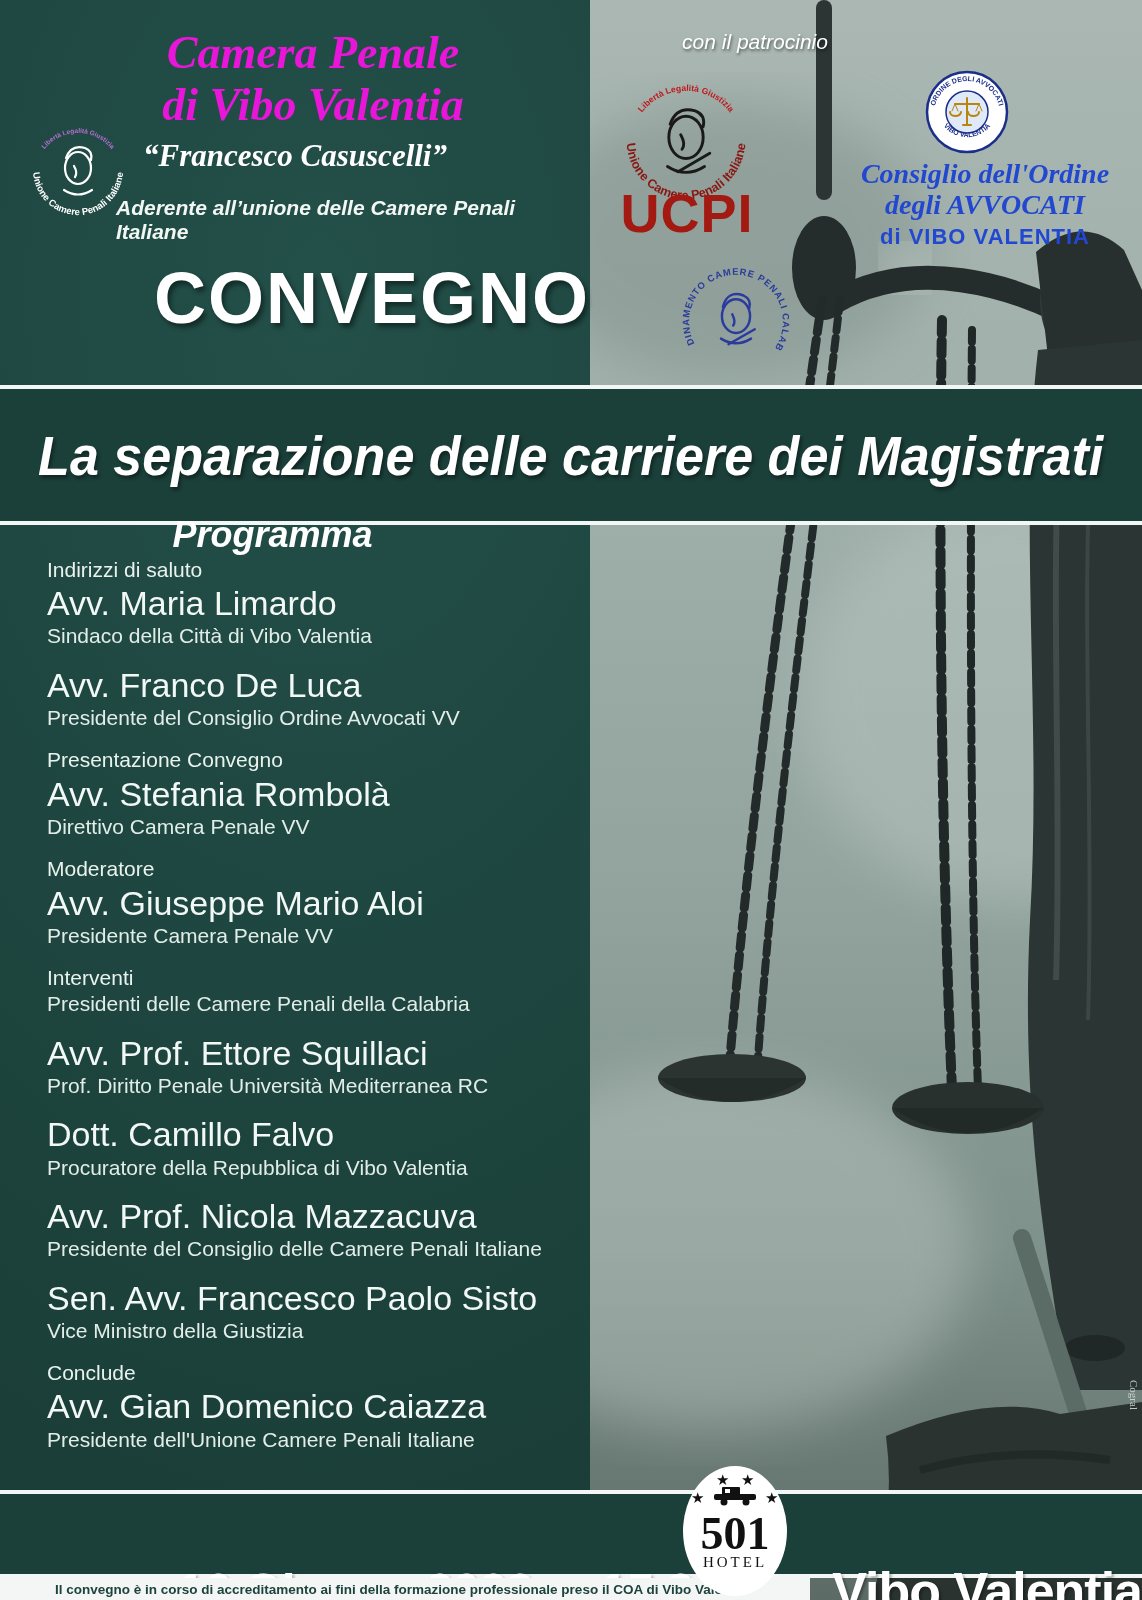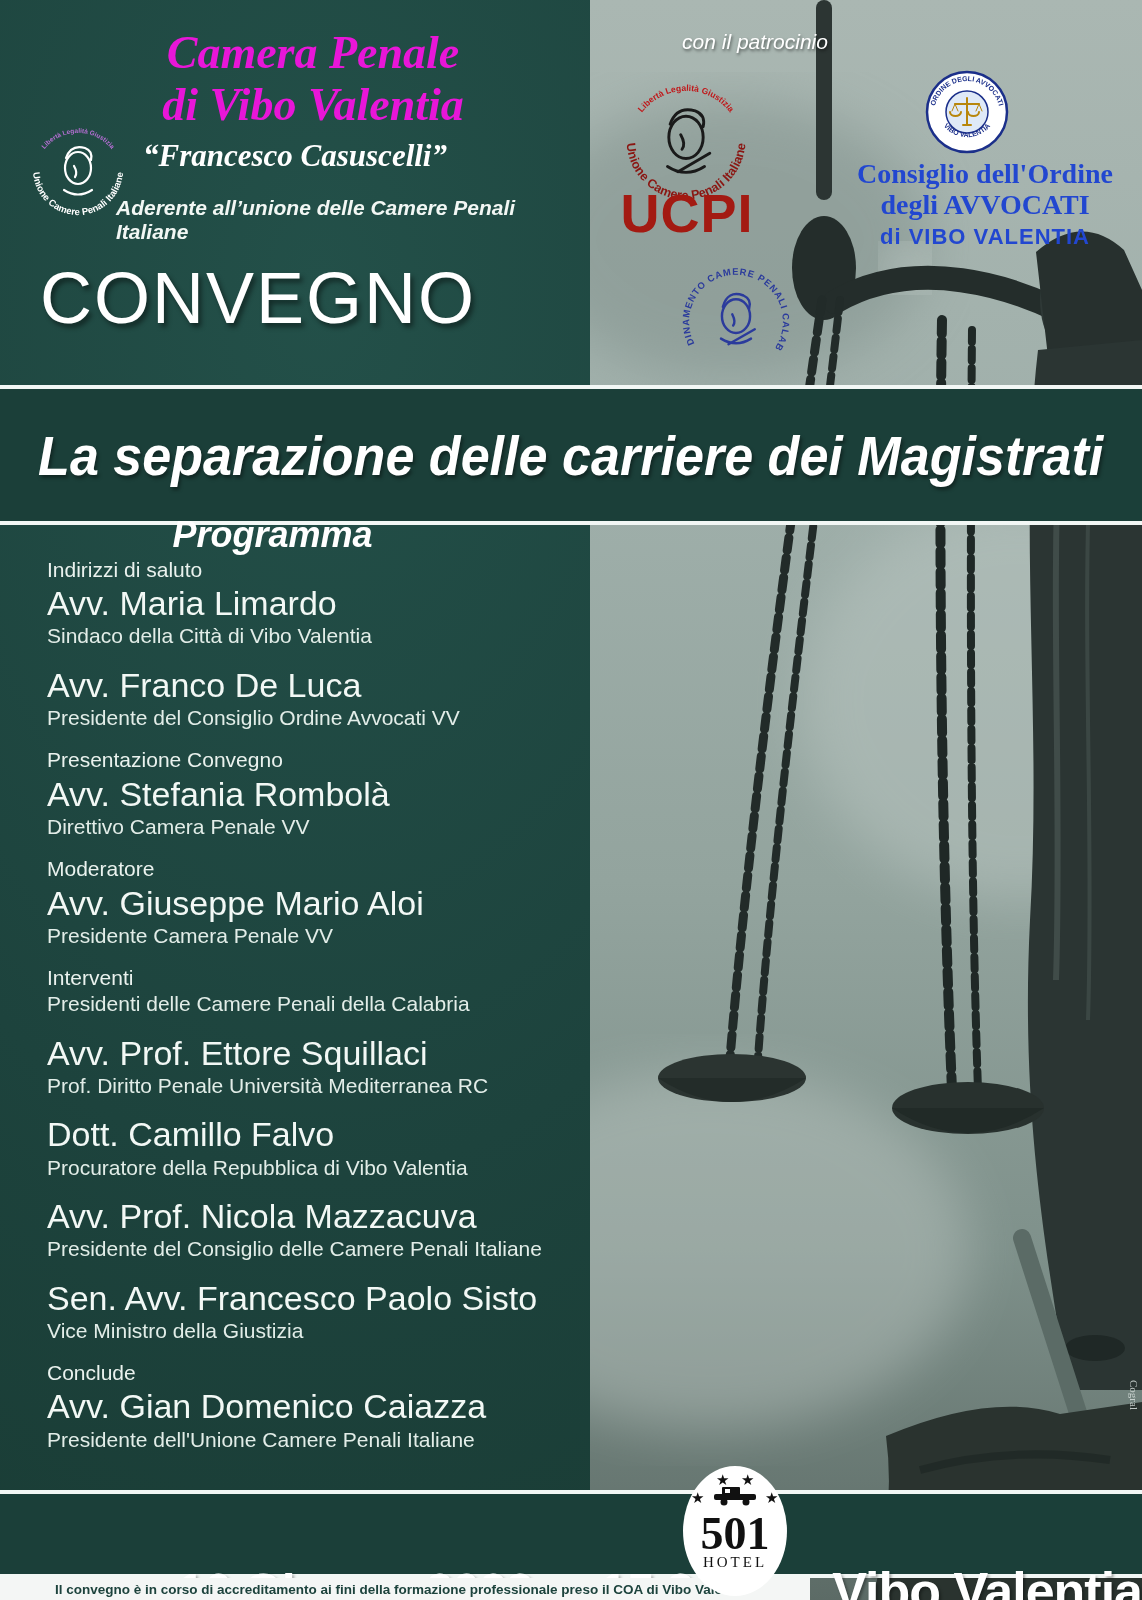--- a/index.html
+++ b/index.html
@@ -12,32 +12,32 @@
   
   .org-line{position:absolute;left:0;width:626px;text-align:center;z-index:2;
     font-family:"Liberation Serif", serif;font-style:italic;font-weight:bold;
     font-size:46px;color:#e816d8;line-height:1;}
   #org1{top:30px;} #org2{top:82px;}
   #dedication{position:absolute;left:0;top:138px;width:590px;text-align:center;z-index:2;
     font-family:"Liberation Serif", serif;font-style:italic;font-weight:bold;font-size:31px;color:#fff;}
   #ucpi-left-logo{position:absolute;left:22px;top:114px;z-index:2;}
   #affiliation{position:absolute;left:116px;top:196px;width:470px;z-index:2;
     font-weight:bold;font-style:italic;font-size:21px;color:#f2f7f4;}
-  #convegno{position:absolute;left:0;top:262px;width:590px;text-align:left;z-index:2;
-    font-weight:normal;font-size:72px;letter-spacing:2px;line-height:1;
-    text-shadow:3px 4px 5px rgba(0,0,0,.45);margin-left:40px;}
+  #convegno{position:absolute;left:0;top:262px;width:590px;text-align:right;z-index:2;
+    font-weight:bold;font-size:72px;letter-spacing:2px;line-height:1;
+    text-shadow:3px 4px 5px rgba(0,0,0,.45);}
   
   #patronage{position:absolute;left:615px;top:30px;width:280px;text-align:center;z-index:2;
     font-weight:normal;font-style:italic;font-size:21px;text-shadow:1px 2px 3px rgba(0,0,0,.5);}
   #ucpi-right-logo{position:absolute;left:612px;top:66px;z-index:2;}
   #ucpi-word{position:absolute;left:612px;top:182px;width:150px;text-align:center;z-index:2;
     font-weight:bold;font-size:54px;color:#a31a12;letter-spacing:1px;}
   #coa-logo{position:absolute;left:925px;top:70px;z-index:2;}
   #coa-text{position:absolute;left:850px;top:158px;width:270px;text-align:center;z-index:2;color:#2247d0;}
-  .coa-serif{font-family:"Liberation Serif", serif;font-weight:bold;font-size:28px;line-height:1.12;}
+  .coa-serif{font-family:"Liberation Serif", serif;font-style:italic;font-weight:bold;font-size:28px;line-height:1.12;}
   #coa-city{font-weight:bold;font-size:22px;margin-top:3px;letter-spacing:1px;}
   #coord-logo{position:absolute;left:676px;top:258px;z-index:2;}
   
   #title-band{position:absolute;left:0;top:385px;width:1142px;height:140px;z-index:2;
     background:#1b3f39;border-top:4px solid #f2f7f5;border-bottom:4px solid #f2f7f5;
     box-sizing:border-box;display:flex;align-items:center;justify-content:center;}
   #title-band span{display:inline-block;white-space:nowrap;font-weight:bold;font-style:italic;
     font-size:56px;transform:scaleX(.93);text-shadow:2px 3px 4px rgba(0,0,0,.4);}
   
   #programma{position:absolute;left:0;top:514px;width:545px;text-align:center;z-index:2;

